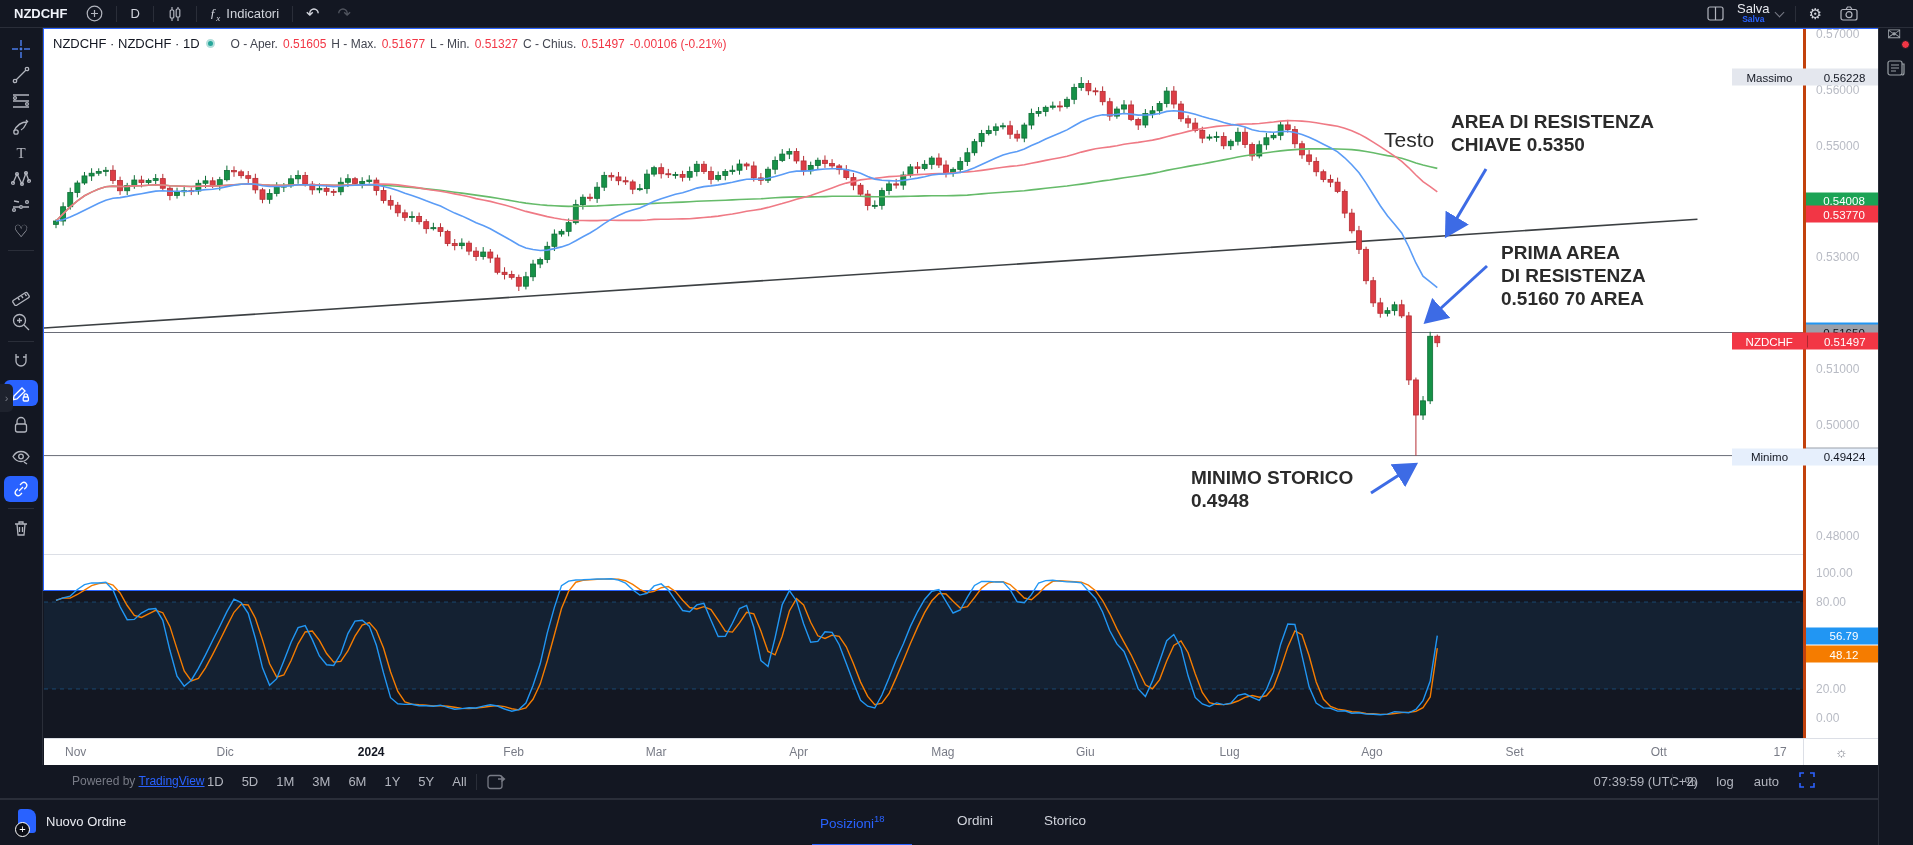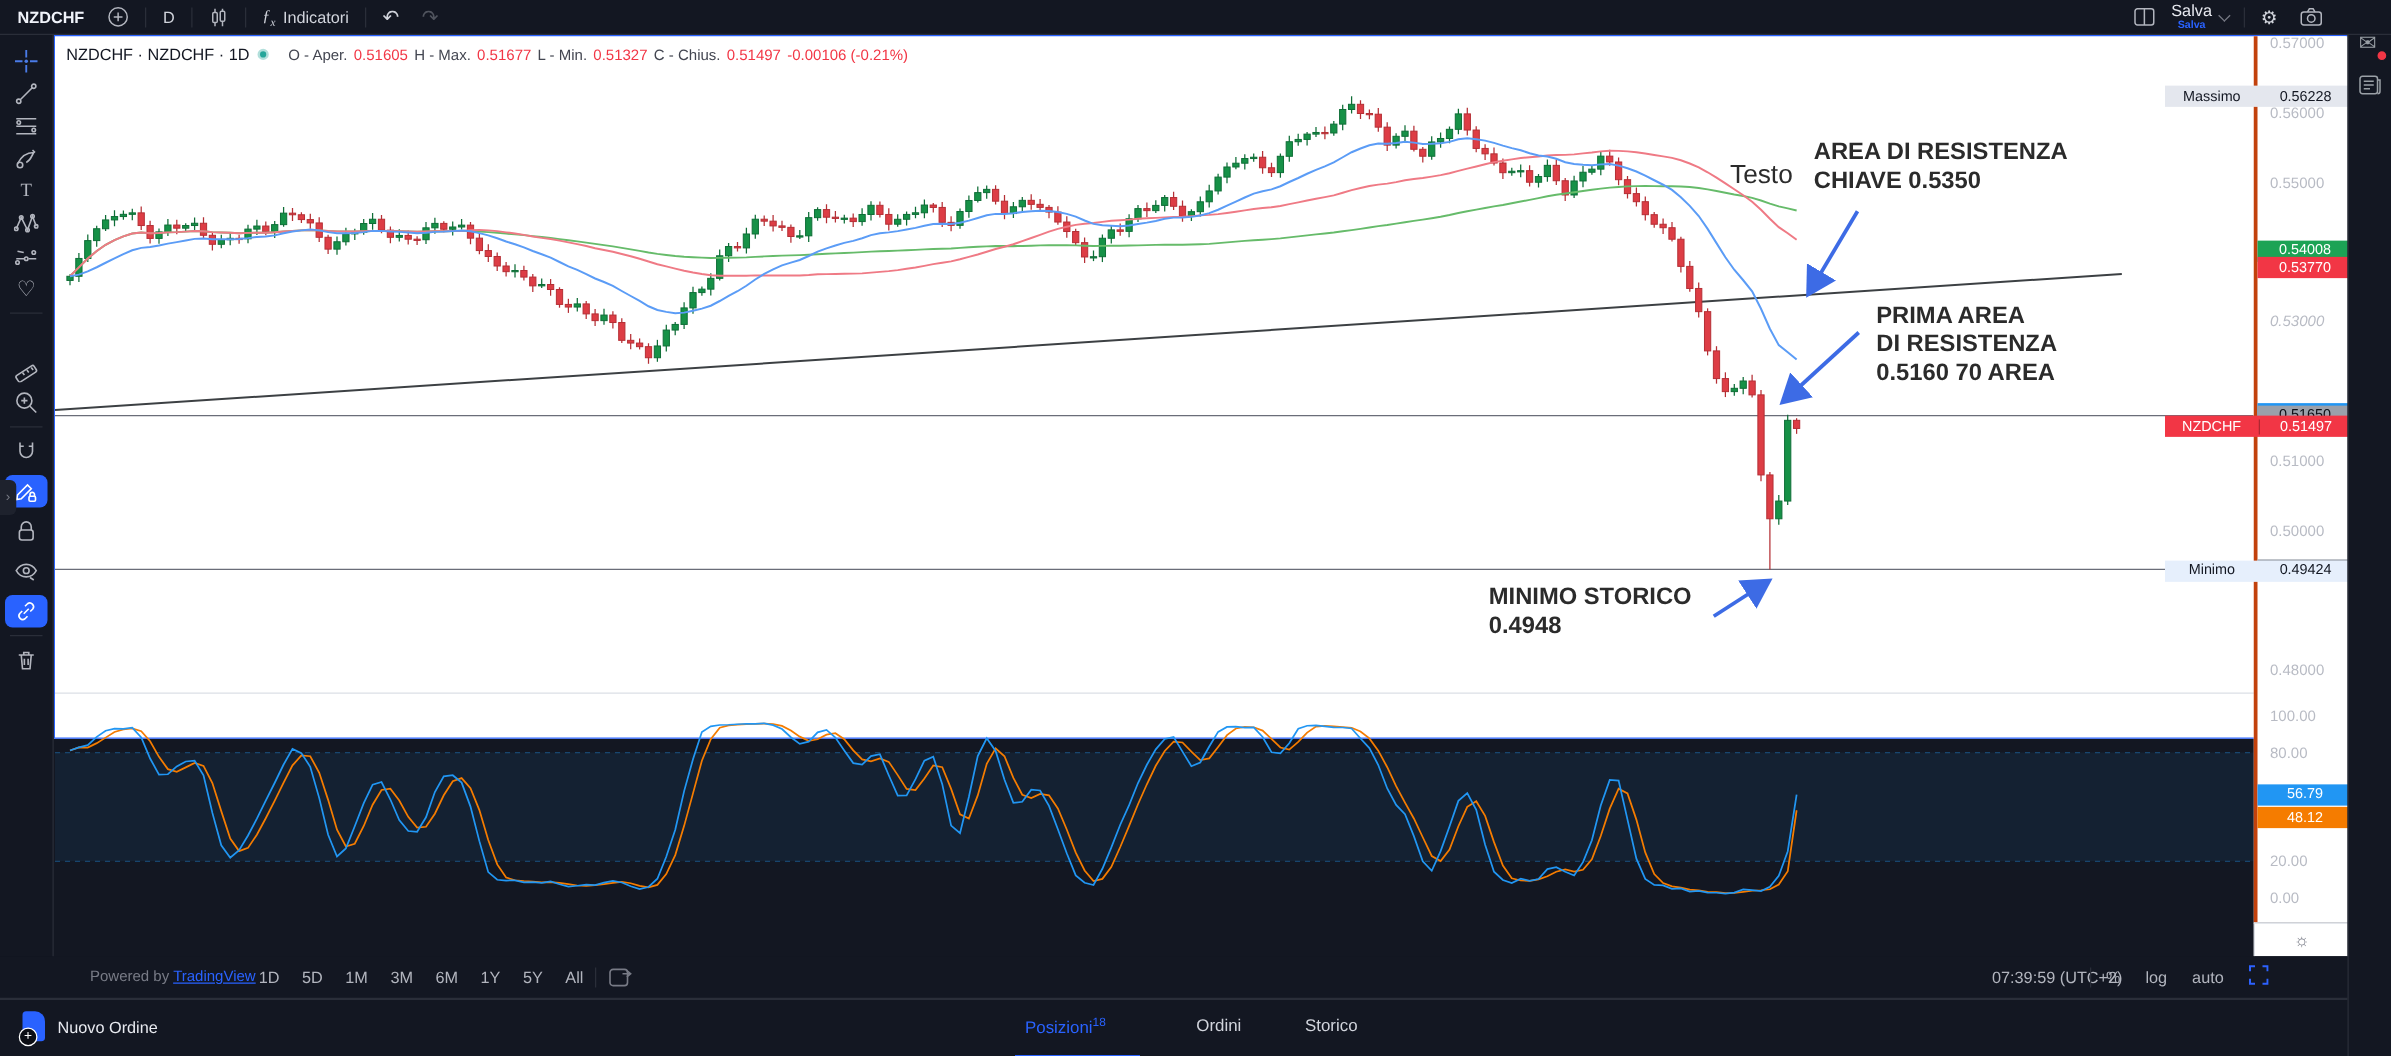--- a/index.html
+++ b/index.html
@@ -735,21 +735,21 @@
       </defs>
       <line x1="1442" y1="140" x2="1404" y2="204" stroke="#3d6be5" stroke-width="3" marker-end="url(#ah)"></line>
       <line x1="1443" y1="237" x2="1384" y2="291" stroke="#3d6be5" stroke-width="3" marker-end="url(#ah)"></line>
       <line x1="1327" y1="464" x2="1369" y2="437" stroke="#3d6be5" stroke-width="3" marker-end="url(#ah)"></line>
     </svg>
 
   <div id="price-axis">
       <span class="ptick" style="top: 5.02125px;">0.57000</span>
       <span class="ptick" style="top: 60.813px;">0.56000</span>
       <span class="ptick" style="top: 116.605px;">0.55000</span>
-      <span class="ptick" style="top: 228.188px; font-style: italic;">0.53000</span>
+      <span class="ptick" style="top: 228.188px;">0.53000</span>
       <span class="ptick" style="top: 339.772px;">0.51000</span>
       <span class="ptick" style="top: 395.563px;">0.50000</span>
       <span class="ptick" style="top: 507.147px;">0.48000</span>
       <span class="ptick" style="top: 544px;">100.00</span>
       <span class="ptick" style="top: 573px;">80.00</span>
       <span class="ptick" style="top: 660px;">20.00</span>
       <span class="ptick" style="top: 689px;">0.00</span>
       <div class="badge b-light b-wide" style="top: 48.0925px;">
         <span class="lbl">Massimo</span>
         <span class="val">0.56228</span>
@@ -776,20 +776,35 @@
       <div class="badge b-lightblue b-wide" style="top: 427.699px;">
         <span class="lbl">Minimo</span>
         <span class="val">0.49424</span>
       </div>
       <div class="badge b-blue" style="top: 606.654px;">
         <span class="val">56.79</span>
       </div>
       <div class="badge b-orange" style="top: 625.226px;">
         <span class="val">48.12</span>
       </div>
+    </div>
+  <div id="time-axis">
+      <span class="ttick" style="left: 31.662px;">Nov</span>
+      <span class="ttick" style="left: 181.177px;">Dic</span>
+      <span class="ttick year" style="left: 327.174px;">2024</span>
+      <span class="ttick" style="left: 469.653px;">Feb</span>
+      <span class="ttick" style="left: 612.132px;">Mar</span>
+      <span class="ttick" style="left: 754.611px;">Apr</span>
+      <span class="ttick" style="left: 898.849px;">Mag</span>
+      <span class="ttick" style="left: 1041.33px;">Giu</span>
+      <span class="ttick" style="left: 1185.57px;">Lug</span>
+      <span class="ttick" style="left: 1328.05px;">Ago</span>
+      <span class="ttick" style="left: 1470.52px;">Set</span>
+      <span class="ttick" style="left: 1614.76px;">Ott</span>
+      <span class="ttick" style="left: 1736.13px;">17</span>
     </div>
   <div id="axis-corner">
     <span>☼</span>
   </div>
 </div>
 
 <div id="rbar">
   <span class="ricon" style="top:24px; font-size:17px;"><span>✉</span></span>
   <span id="mail-dot"></span>
   <span class="ricon" style="top:60px;">

